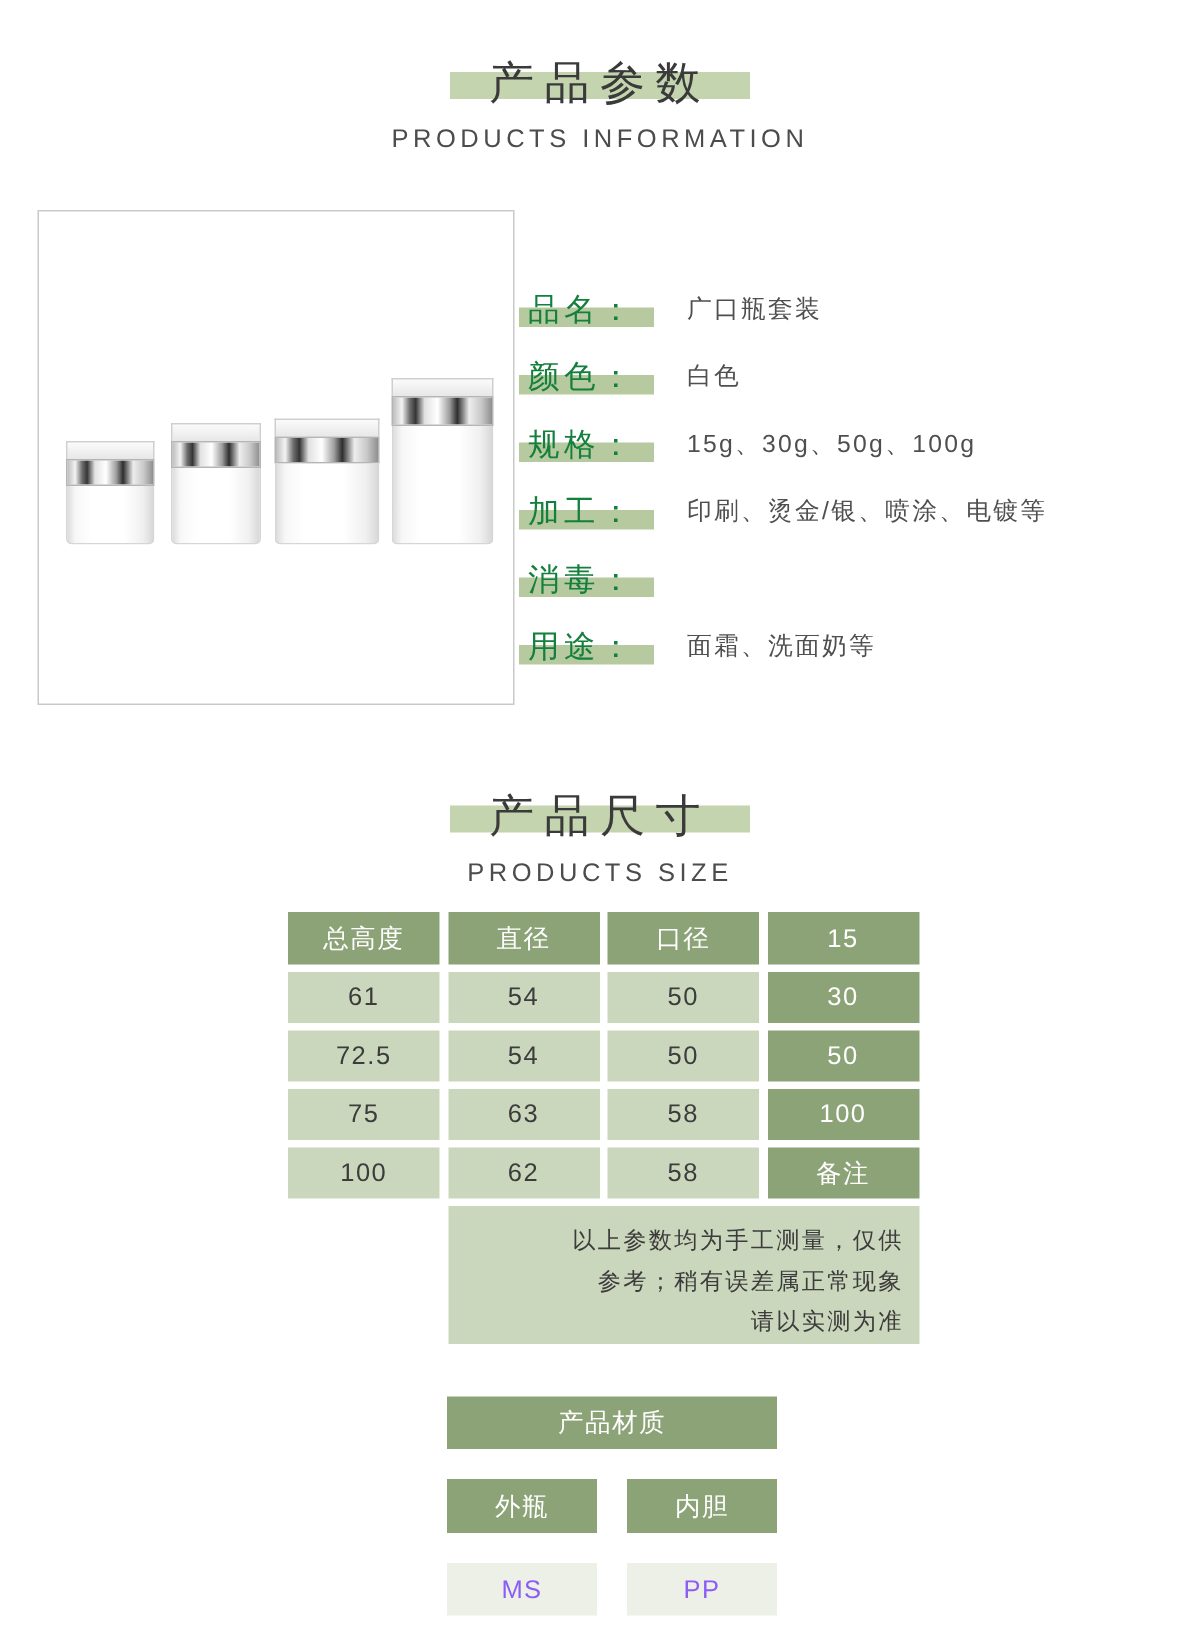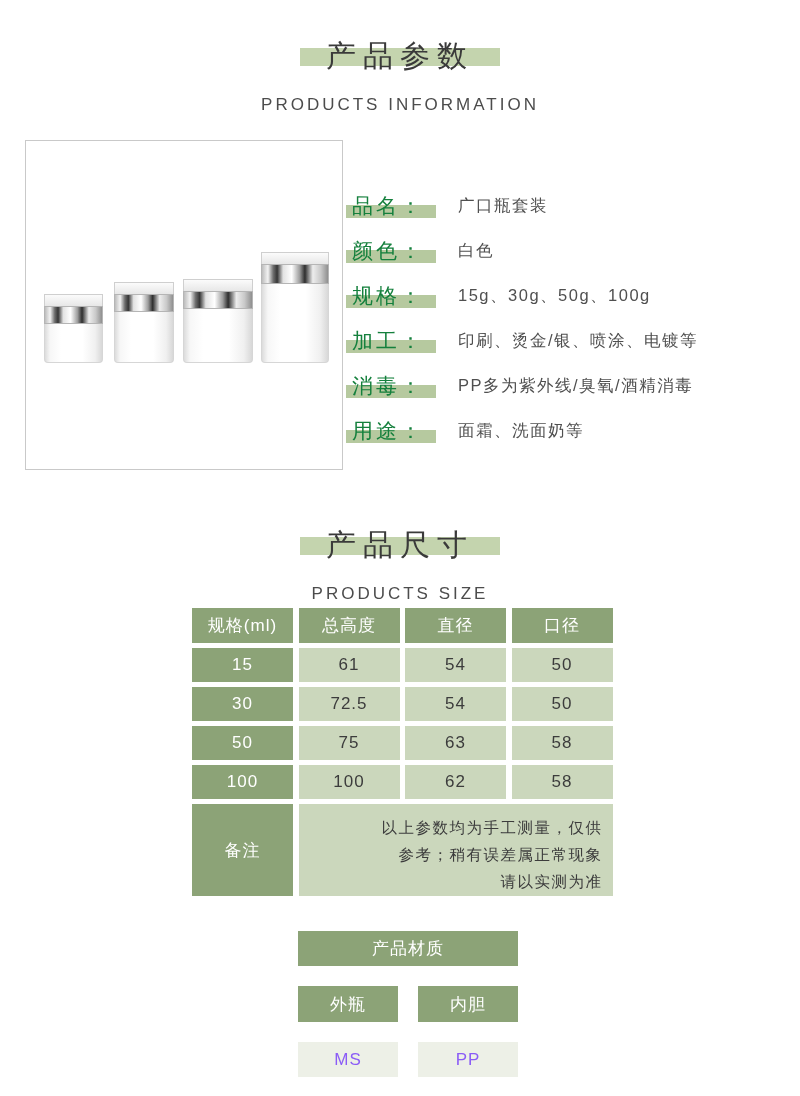--- a/index.html
+++ b/index.html
@@ -25,21 +25,21 @@
   .title-line{position:relative;height:36px;}
   .title-band{
     position:absolute;left:50%;transform:translateX(-50%);
     width:200px;height:18px;top:10px;background:var(--band-title);
   }
   .title-zh{
     position:relative;font-size:30px;font-weight:400;letter-spacing:7px;
     color:#3a3a3a;line-height:36px;
   }
   .title-en{
-    margin-top:21px;font-size:17px;font-weight:400;letter-spacing:3px;
+    margin-top:9px;font-size:17px;font-weight:400;letter-spacing:3px;
     color:#4c4c4c;
   }
   
   .photo-box{
     position:absolute;left:25px;top:140px;width:318px;height:330px;
     background:#ffffff;border:1px solid #c9c9c9;
   }
   .jar{position:absolute;display:flex;flex-direction:column;}
   .jar-cap{
     height:12px;
@@ -151,38 +151,36 @@
   <div class="spec-row">
     <span class="spec-label"><i class="label-band"></i><span class="t">规格：</span></span>
     <span class="spec-value">15g、30g、50g、100g</span>
   </div>
   <div class="spec-row">
     <span class="spec-label"><i class="label-band"></i><span class="t">加工：</span></span>
     <span class="spec-value">印刷、烫金/银、喷涂、电镀等</span>
   </div>
   <div class="spec-row">
     <span class="spec-label"><i class="label-band"></i><span class="t">消毒：</span></span>
-    <span class="spec-value">PP多为紫外线/臭氧/酒精消毒</span>
   </div>
   <div class="spec-row">
     <span class="spec-label"><i class="label-band"></i><span class="t">用途：</span></span>
     <span class="spec-value">面霜、洗面奶等</span>
   </div>
 </div>
 
 <div class="sec-head" style="top:527px;">
   <div class="title-line">
     <span class="title-band"></span>
     <div class="title-zh">产品尺寸</div>
   </div>
   <div class="title-en">PRODUCTS SIZE</div>
 </div>
 
 <div class="size-table">
-  <div class="cell green">规格(ml)</div>
   <div class="cell green">总高度</div>
   <div class="cell green">直径</div>
   <div class="cell green">口径</div>
 
   <div class="cell green">15</div>
   <div class="cell light">61</div>
   <div class="cell light">54</div>
   <div class="cell light">50</div>
 
   <div class="cell green">30</div>

